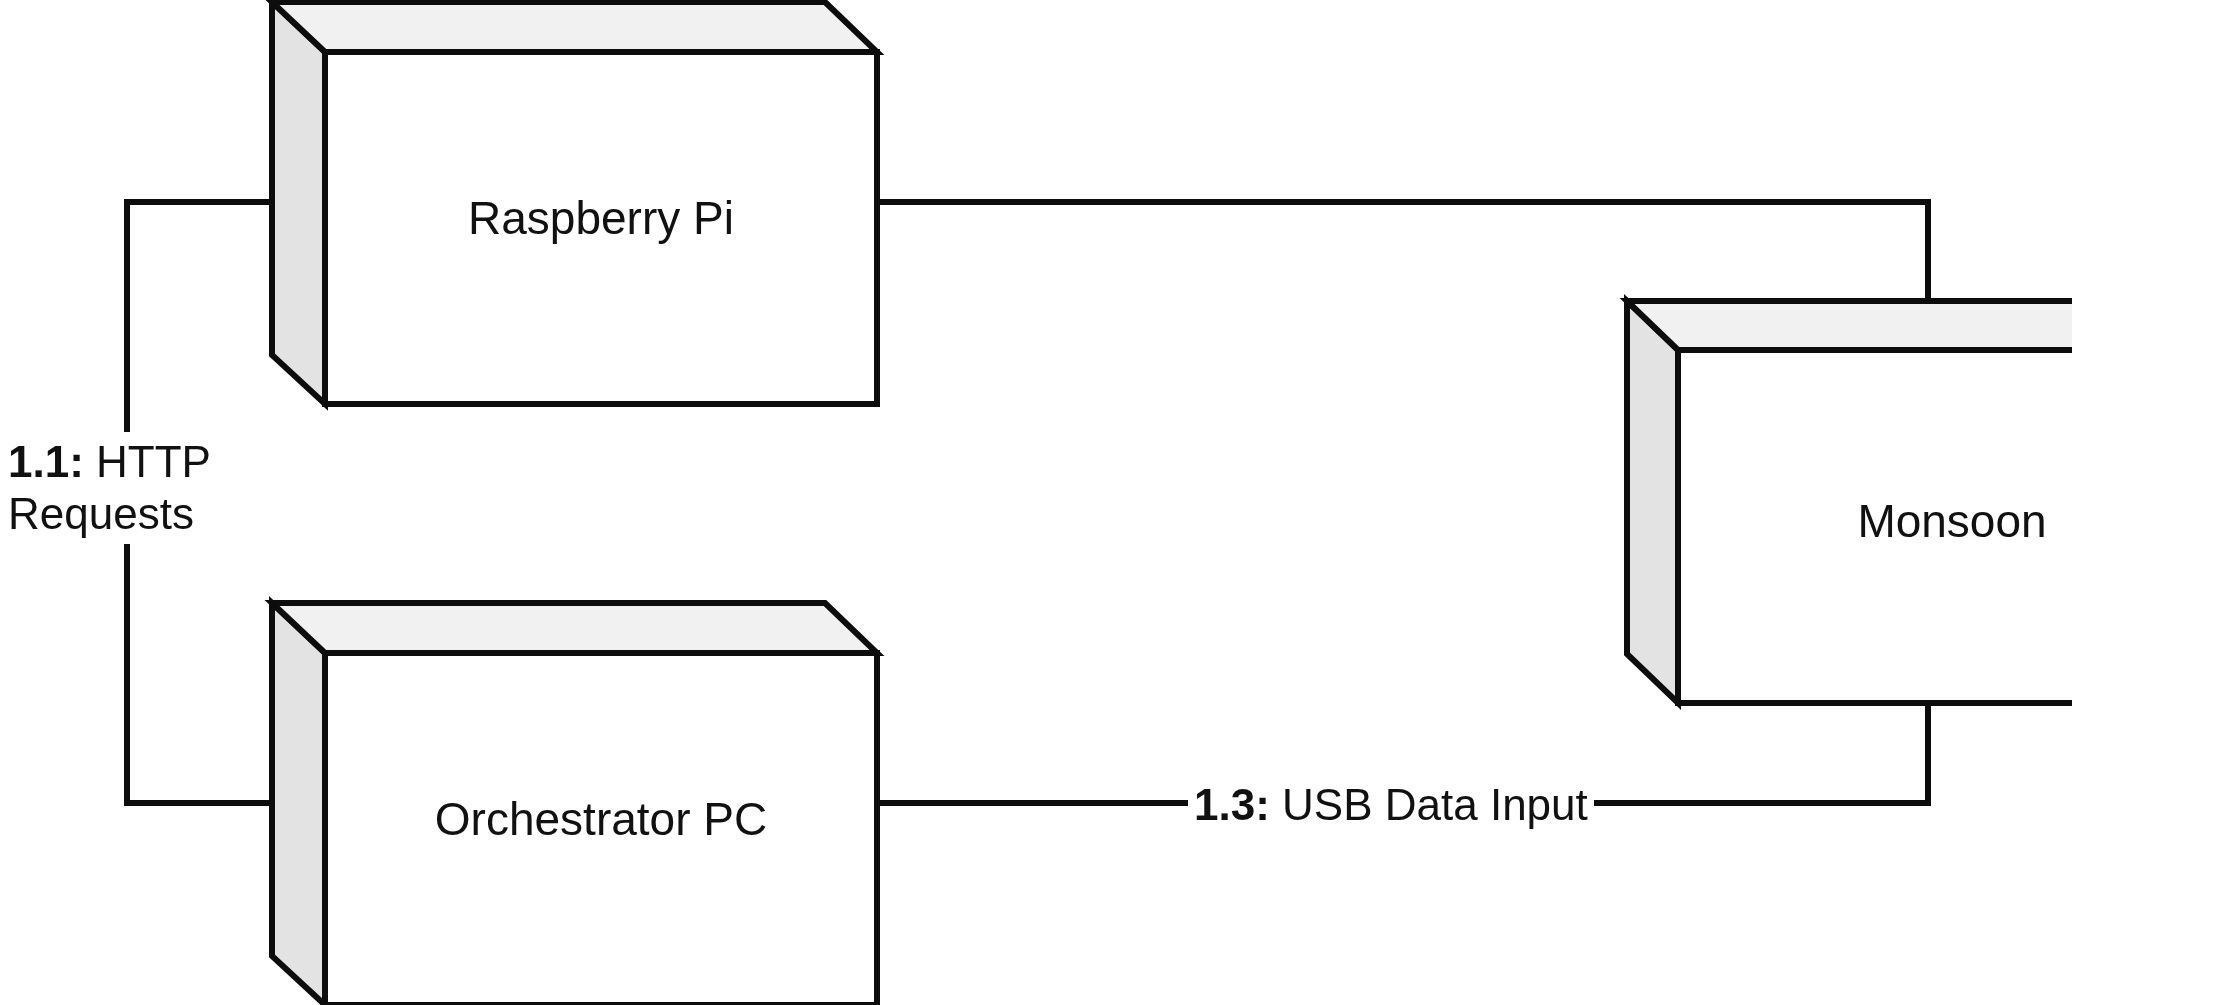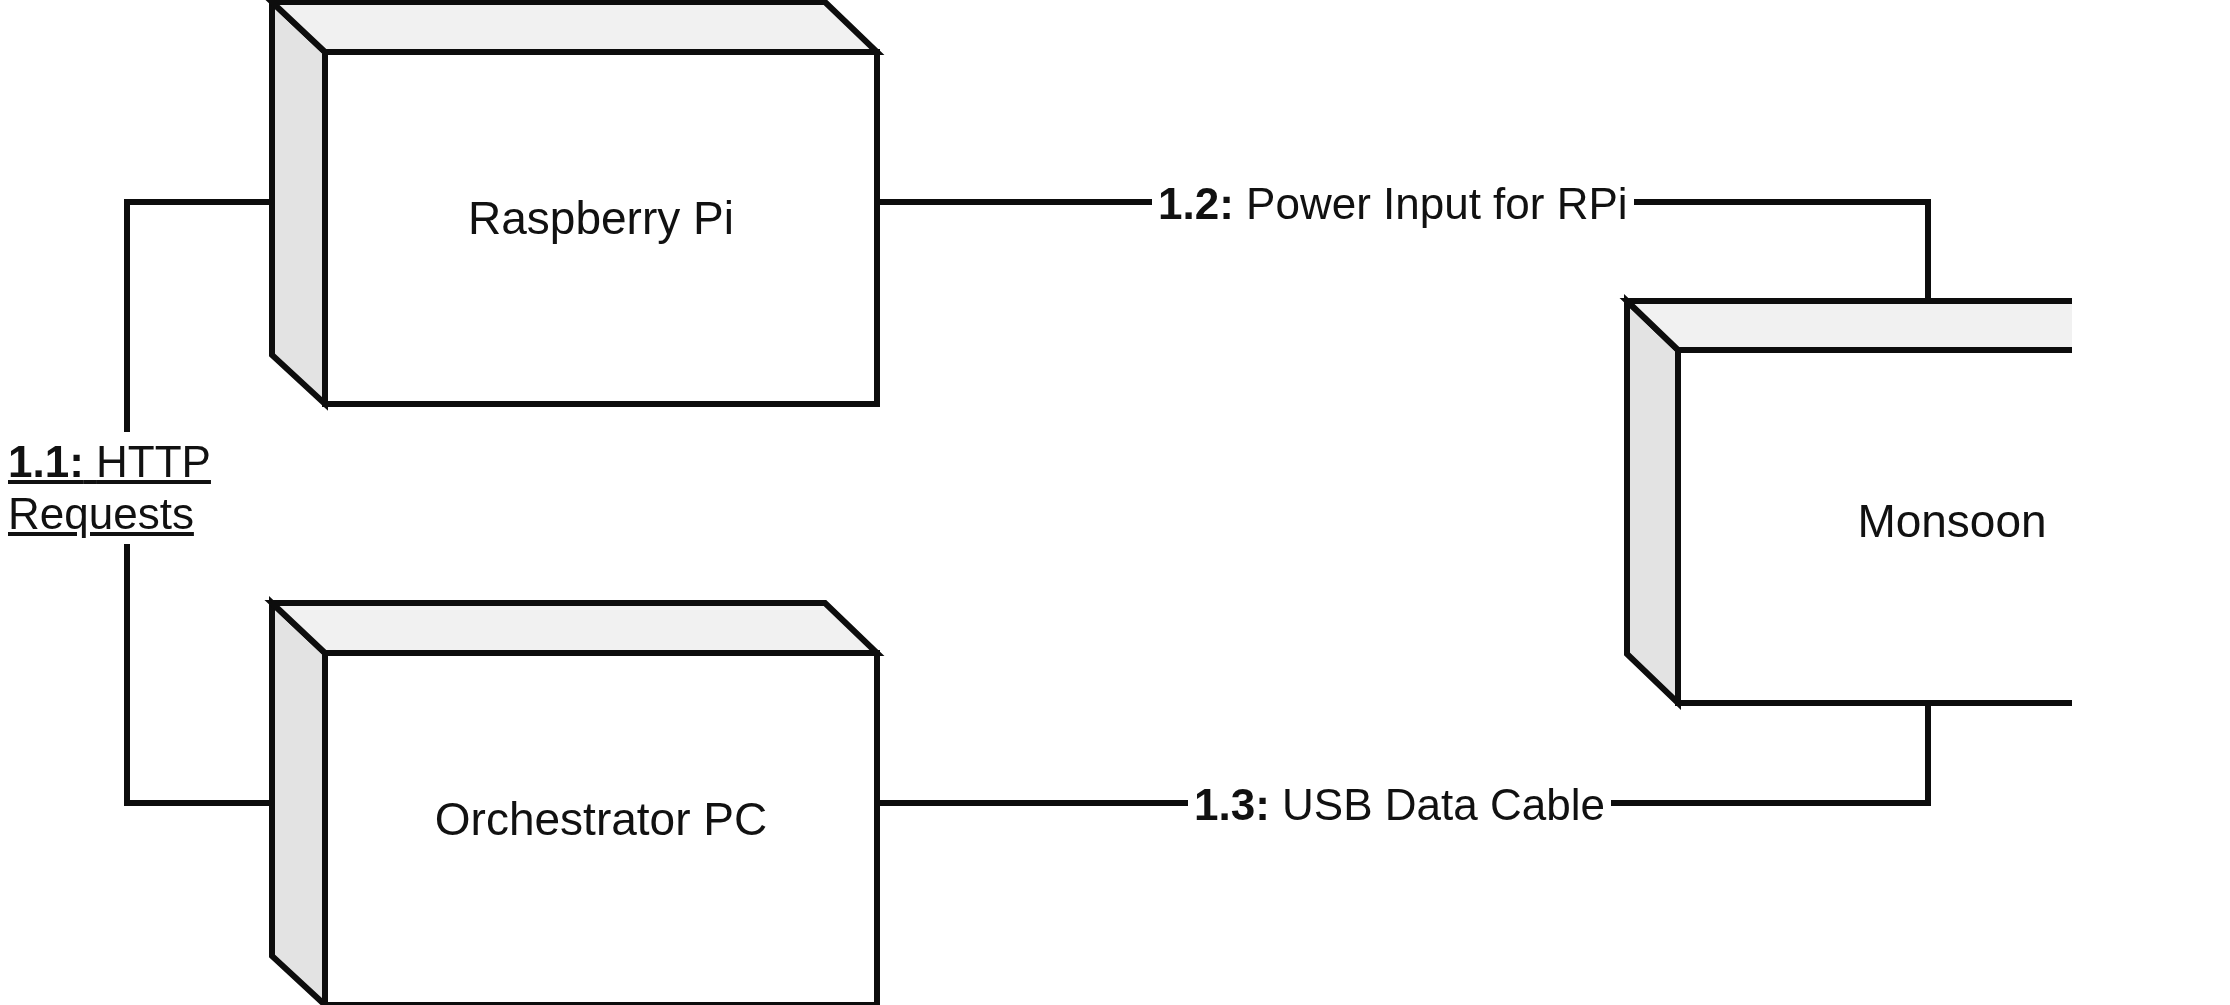--- a/index.html
+++ b/index.html
@@ -107,30 +107,26 @@
 
     <g>
       <polygon class="node-side-face" points="1627,301 1678,350 1678,703 1627,654"></polygon>
       <polygon class="node-top-face" points="1627,301 2175,301 2227,350 1678,350"></polygon>
       <rect class="node-front-face" x="1678" y="350" width="549" height="353"></rect>
       <text class="node-title" x="1952" y="525">Monsoon</text>
     </g>
 
   </svg>
 
-  <div class="edge-label stacked" style="left: 2px; top: 432px; text-decoration: underline;">
+  <div class="edge-label stacked" style="left: 2px; top: 432px;">
     <div>
       <span class="seq-num">1.1:</span>
       <span>HTTP Requests</span>
     </div>
   </div>
 
-  <div class="edge-label" style="left: 1152px; top: 178px;">
-    <span class="seq-num">1.2:</span>
-    <span>Power Input for RPi</span>
-  </div>
 
   <div class="edge-label" style="left: 1188px; top: 779px;">
     <span class="seq-num">1.3:</span>
-    <span>USB Data Cable</span>
+    <span>USB Data Input</span>
   </div>
 
 </div>
 
 </body></html>

